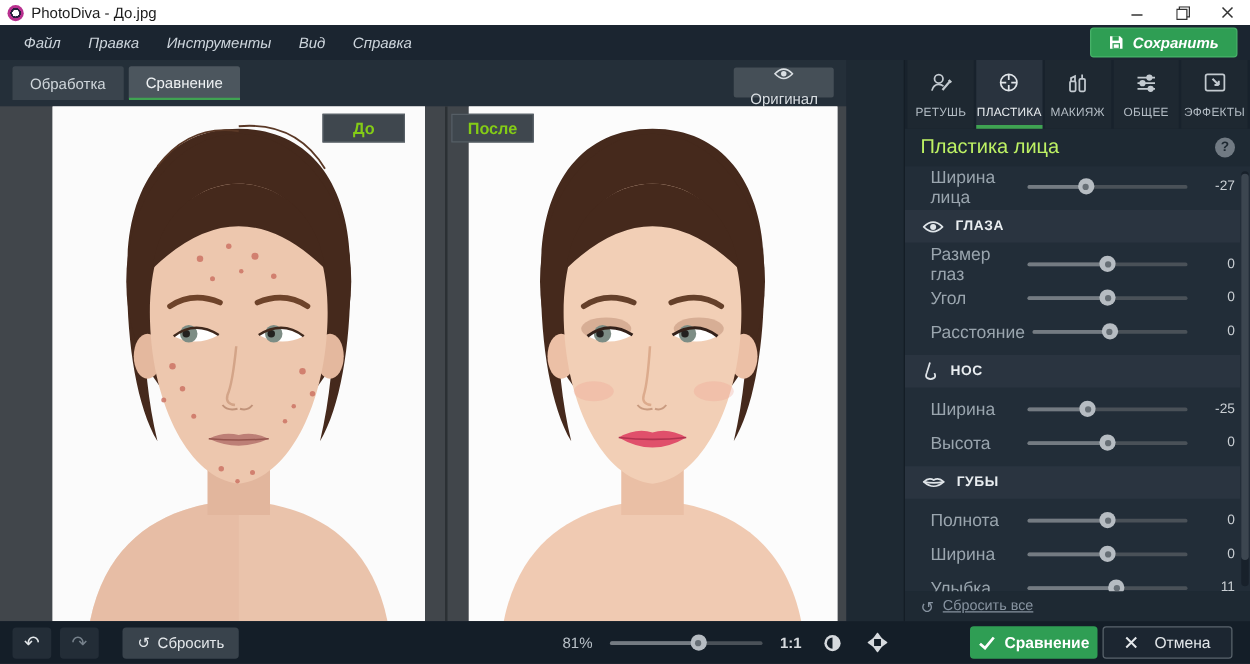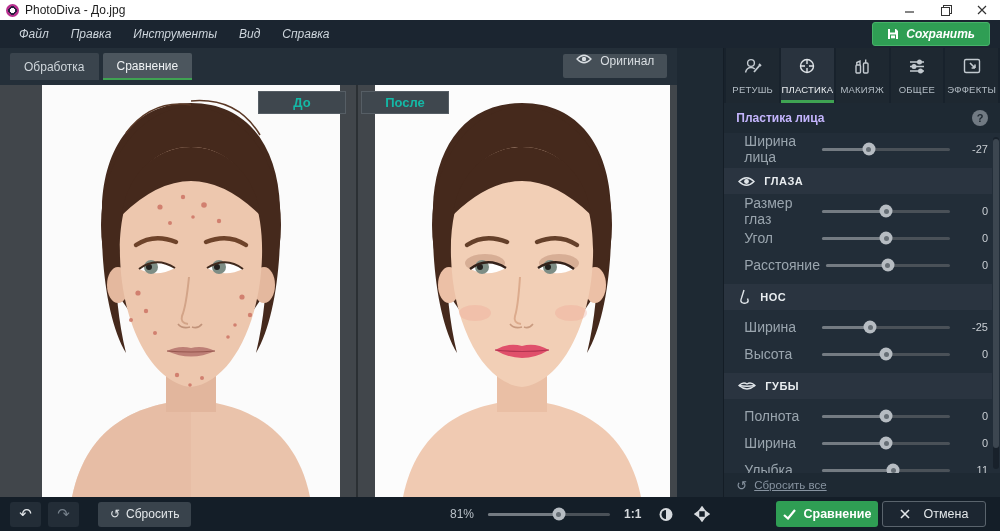--- a/index.html
+++ b/index.html
@@ -20,43 +20,43 @@
   .menu-item { color:#cdd5dc; font-size:12px; padding:6px 11px; cursor:default; }
   .save-btn { position:absolute; right:10px; top:2px; height:24px; background:#2f9e54; border:1px solid #47b269; border-radius:3px; color:#fff; font-size:12px; font-weight:bold; display:flex; align-items:center; gap:7px; padding:0 14px; cursor:default; }
 
   
   .middle { flex:1 1 auto; display:flex; min-height:0; }
   .left-col { width:710px; display:flex; flex-direction:column; min-height:0; }
 
   .toolbar { height:37px; background:#242f39; display:flex; align-items:center; padding:0 10px; position:relative; flex:0 0 auto; }
   .view-tab { height:27px; font-size:12px; color:#cfd6db; background:#3a444d; border-radius:2px 2px 0 0; display:flex; align-items:center; padding:0 14px; margin-right:4px; cursor:default; }
   .view-tab.active { background:#4c565e; color:#eef1f3; border-bottom:2px solid #3fa352; }
-  .original-btn { position:absolute; right:10px; top:6px; height:24px; background:#454f57; border-radius:2px; color:#d9dee2; font-size:12px; display:flex; align-items:flex-start; gap:8px; padding:0 13px; cursor:default; }
+  .original-btn { position:absolute; right:10px; top:6px; height:24px; background:#454f57; border-radius:2px; color:#d9dee2; font-size:12px; display:flex; align-items:center; gap:8px; padding:0 13px; cursor:default;flex-direction:column; }
 
   .canvas { flex:1 1 auto; background:#41464b; position:relative; overflow:hidden; }
   .photo { position:absolute; top:0; bottom:0; background:#fdfdfd; }
   .photo.before { left:42px; width:298px; }
   .photo.after  { left:375px; width:295px; }
   .canvas-divider { position:absolute; left:356px; top:0; bottom:0; width:2px; background:#2b3034; }
-  .photo-badge { position:absolute; top:6px; background:#3f474e; border:1px solid #565e65; color:#14b8a6; font-size:13px; font-weight:bold; padding:3px 0; width:88px; text-align:center; z-index:3; }
+  .photo-badge { position:absolute; top:6px; background:#3f474e; border:1px solid #565e65; color:#84cc16; font-size:13px; font-weight:bold; padding:3px 0; width:66px; text-align:center; z-index:3; }
   .badge-before { left:258px; }
   .badge-after  { left:361px; }
   .photo svg { display:block; width:100%; height:100%; }
 
   
   .right-col { width:290px; background:#1e2933; display:flex; flex-direction:column; border-left:1px solid #141d26; min-height:0;margin-left:46px; }
   .side-tabs { height:55px; background:#18222c; display:flex; gap:2px; padding:0 2px; flex:0 0 auto; }
   .side-tab { flex:1 1 0; background:#1e2831; display:flex; flex-direction:column; align-items:center; justify-content:center; gap:4px; cursor:default; position:relative; }
   .side-tab .st-label { font-size:9.5px; color:#b4bdc5; letter-spacing:.2px; }
   .side-tab.active { background:#29333e; }
   .side-tab.active .st-label { color:#e9edf0; }
   .side-tab.active::after { content:""; position:absolute; left:0; right:0; bottom:0; height:3px; background:#3fa352; }
 
   .panel-head { height:30px; display:flex; align-items:center; padding:0 12px; flex:0 0 auto; }
-  .panel-title { font-size:12px; color:#c4b5fd; flex:1;font-weight:bold; }
+  .panel-title { font-size:16px; color:#bef264; flex:1; }
   .help-btn { width:16px; height:16px; border-radius:50%; background:#717a83; color:#1e2831; font-size:11px; font-weight:bold; display:flex; align-items:center; justify-content:center; cursor:default; }
 
   .panel-scrollwrap { flex:1 1 auto; position:relative; background:#222d38; min-height:0; }
   .panel-scroll { position:absolute; inset:0 8px 0 0; overflow:hidden; }
   .scrollbar { position:absolute; right:1px; top:4px; bottom:4px; width:6px; background:#18212b; border-radius:3px; }
   .scroll-thumb { position:absolute; left:0; right:0; top:2px; height:93%; background:#3c4650; border-radius:3px; }
 
   .section-header { height:26px; background:#2a3440; display:flex; align-items:center; gap:9px; padding:0 14px; margin:8px 0 6px 0; }
   .section-header .sh-label { color:#e9edf0; font-size:11px; font-weight:bold; letter-spacing:.5px; }
 

